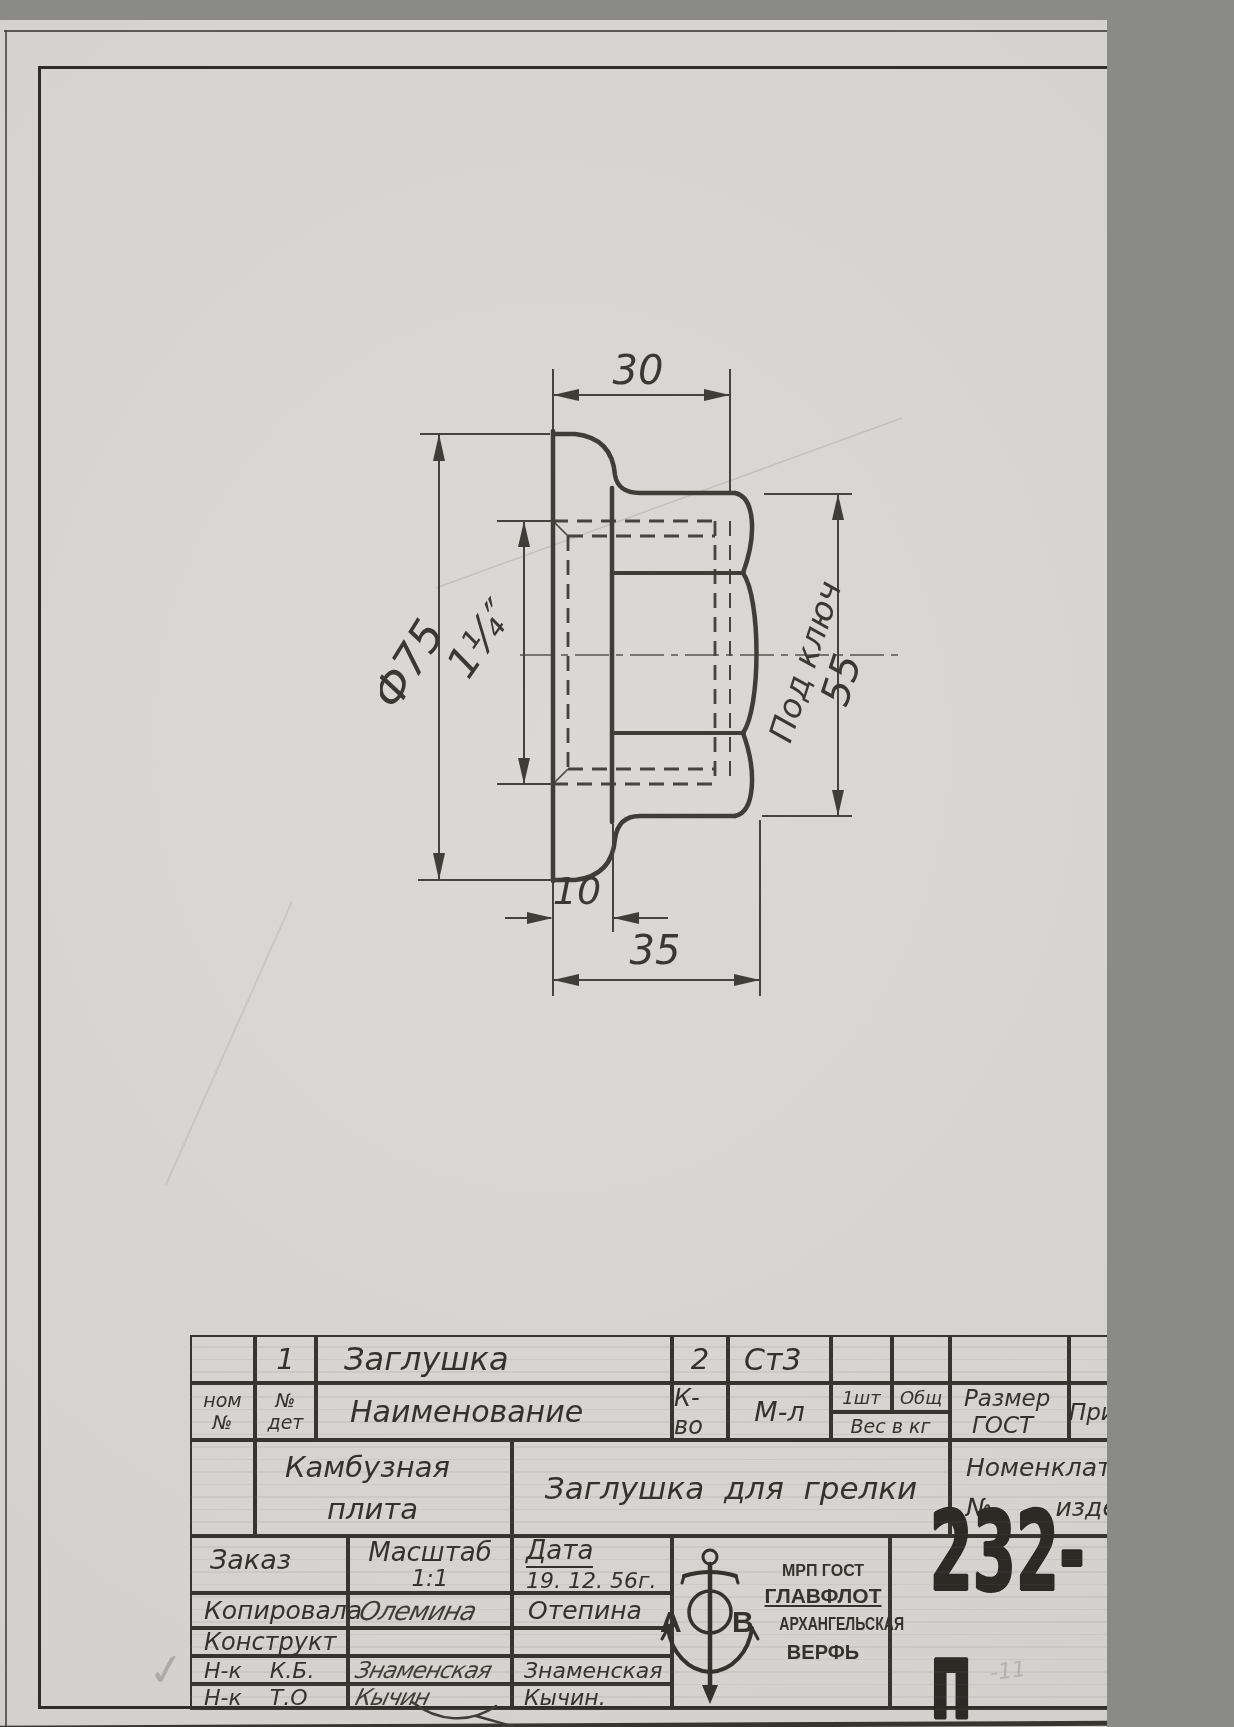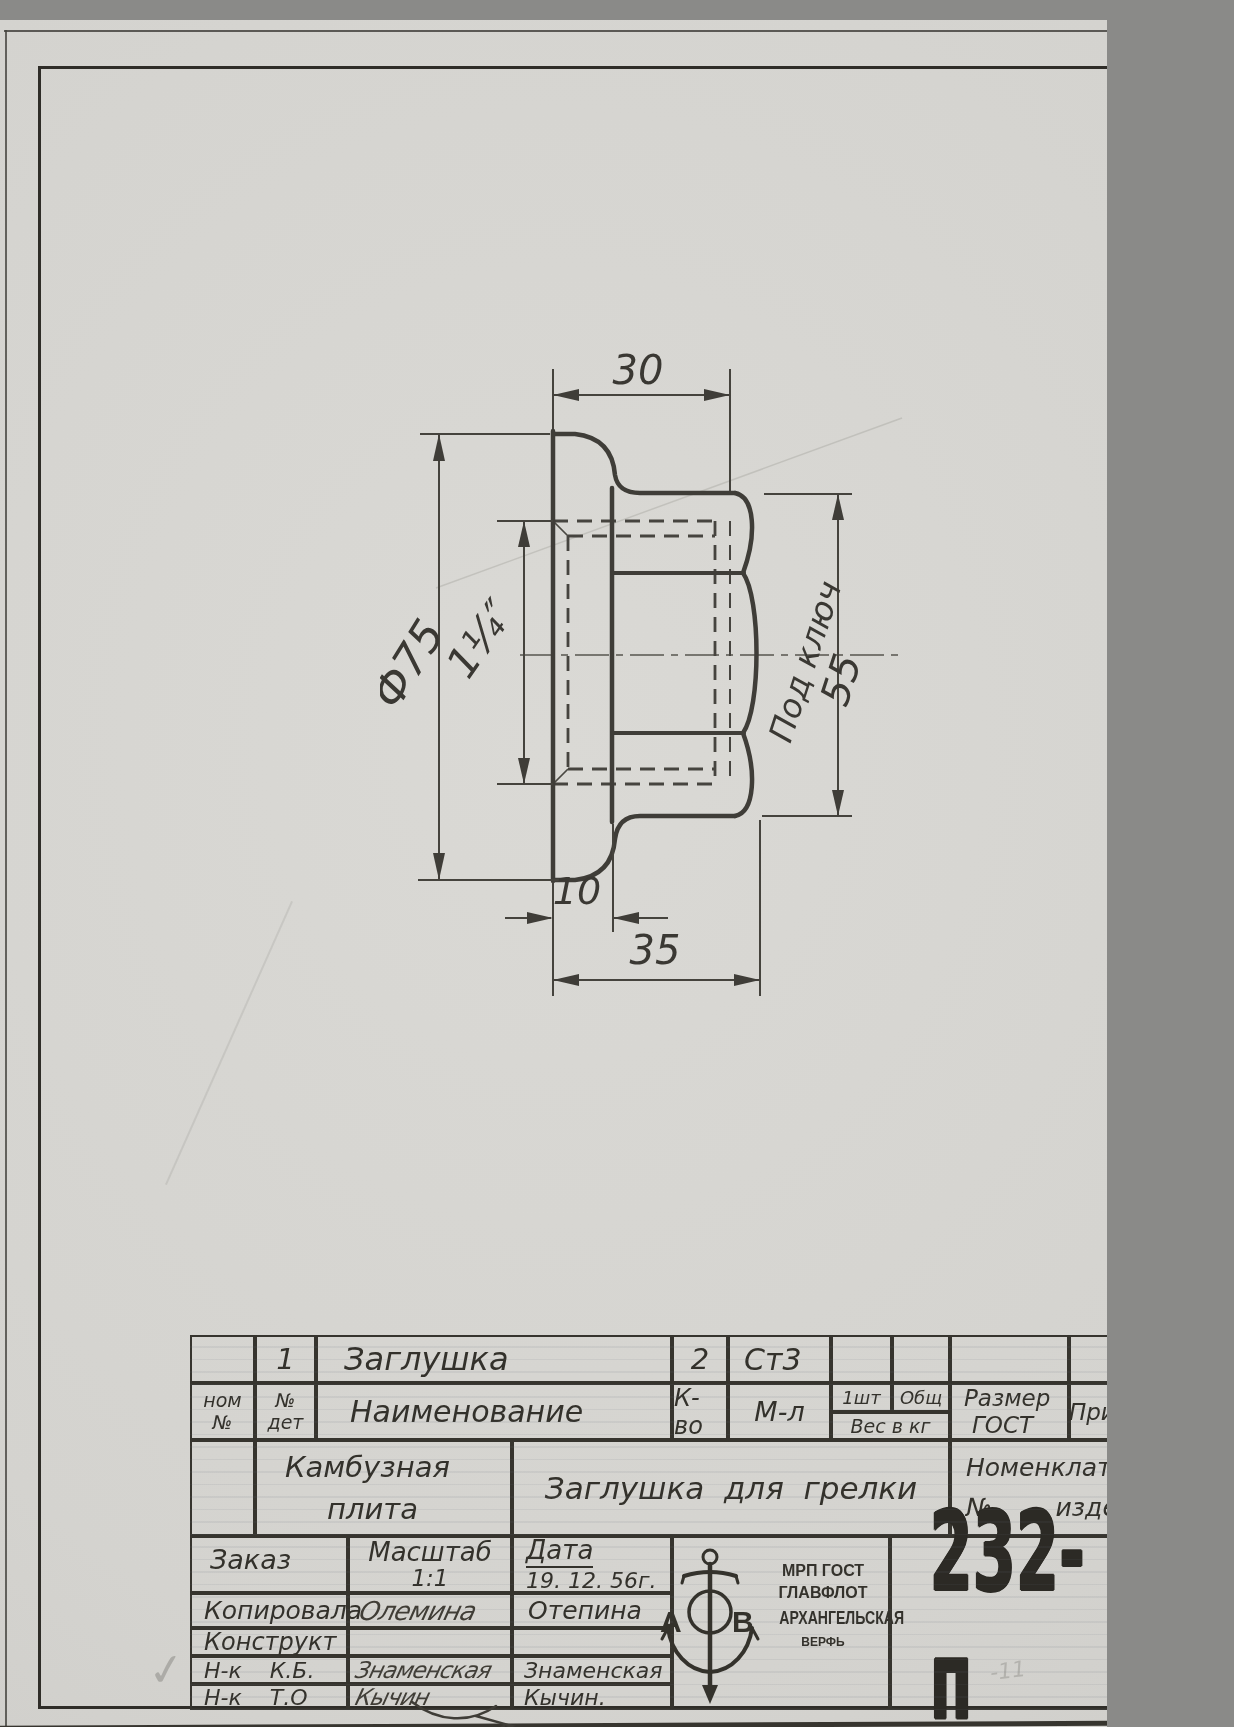--- a/index.html
+++ b/index.html
@@ -236,23 +236,23 @@
       <path d="M52,128 C30,127 13,108 10,84" stroke-width="4"></path>
       <path d="M52,128 C74,127 91,108 94,84" stroke-width="4"></path>
       <path d="M10,84 l-6,11 M94,84 l6,11" stroke-width="3"></path>
     </g>
     <polygon points="52,160 44,141 60,141" fill="#34322c"></polygon>
     <text x="2" y="88" font-size="30" font-weight="bold" fill="#34322c" font-family="Liberation Sans, sans-serif">А</text>
     <text x="74" y="88" font-size="30" font-weight="bold" fill="#34322c" font-family="Liberation Sans, sans-serif">В</text>
   </svg>
   <div class="abs" style="left:764px;top:1542px;width:118px;z-index:7;">
     <span class="stampline" style="font-size:16px;">МРП ГОСТ</span>
-    <span class="stampline" style="font-size:16px;margin-top:4px;">ГЛАВФЛОТ</span>
+    <span class="stampline" style="font-size:21px;margin-top:4px;text-decoration:underline;">ГЛАВФЛОТ</span>
     <span class="stampline" style="font-size:19px;margin-top:5px;transform:scaleX(.74);">АРХАНГЕЛЬСКАЯ</span>
-    <span class="stampline" style="font-size:12px;margin-top:6px;">ВЕРФЬ</span>
+    <span class="stampline" style="font-size:20px;margin-top:6px;">ВЕРФЬ</span>
   </div>
 
   <div class="cell ctr" style="left:890px;top:1516px;width:300px;height:174px;">
     <span class="bignum">232-п</span>
   </div>
   <div class="abs pencil" style="left:990px;top:1638px;font-size:22px;font-style:italic;opacity:.45;transform:rotate(-7deg);z-index:8;"><span>-11</span></div>
 
   <div class="abs pencil" style="left:148px;top:1624px;font-size:44px;opacity:.55;transform:rotate(-8deg);z-index:8;"><span>✓</span></div>
 
   <svg class="abs" style="left:408px;top:1676px;z-index:8;" width="120" height="44" viewBox="0 0 120 44">

